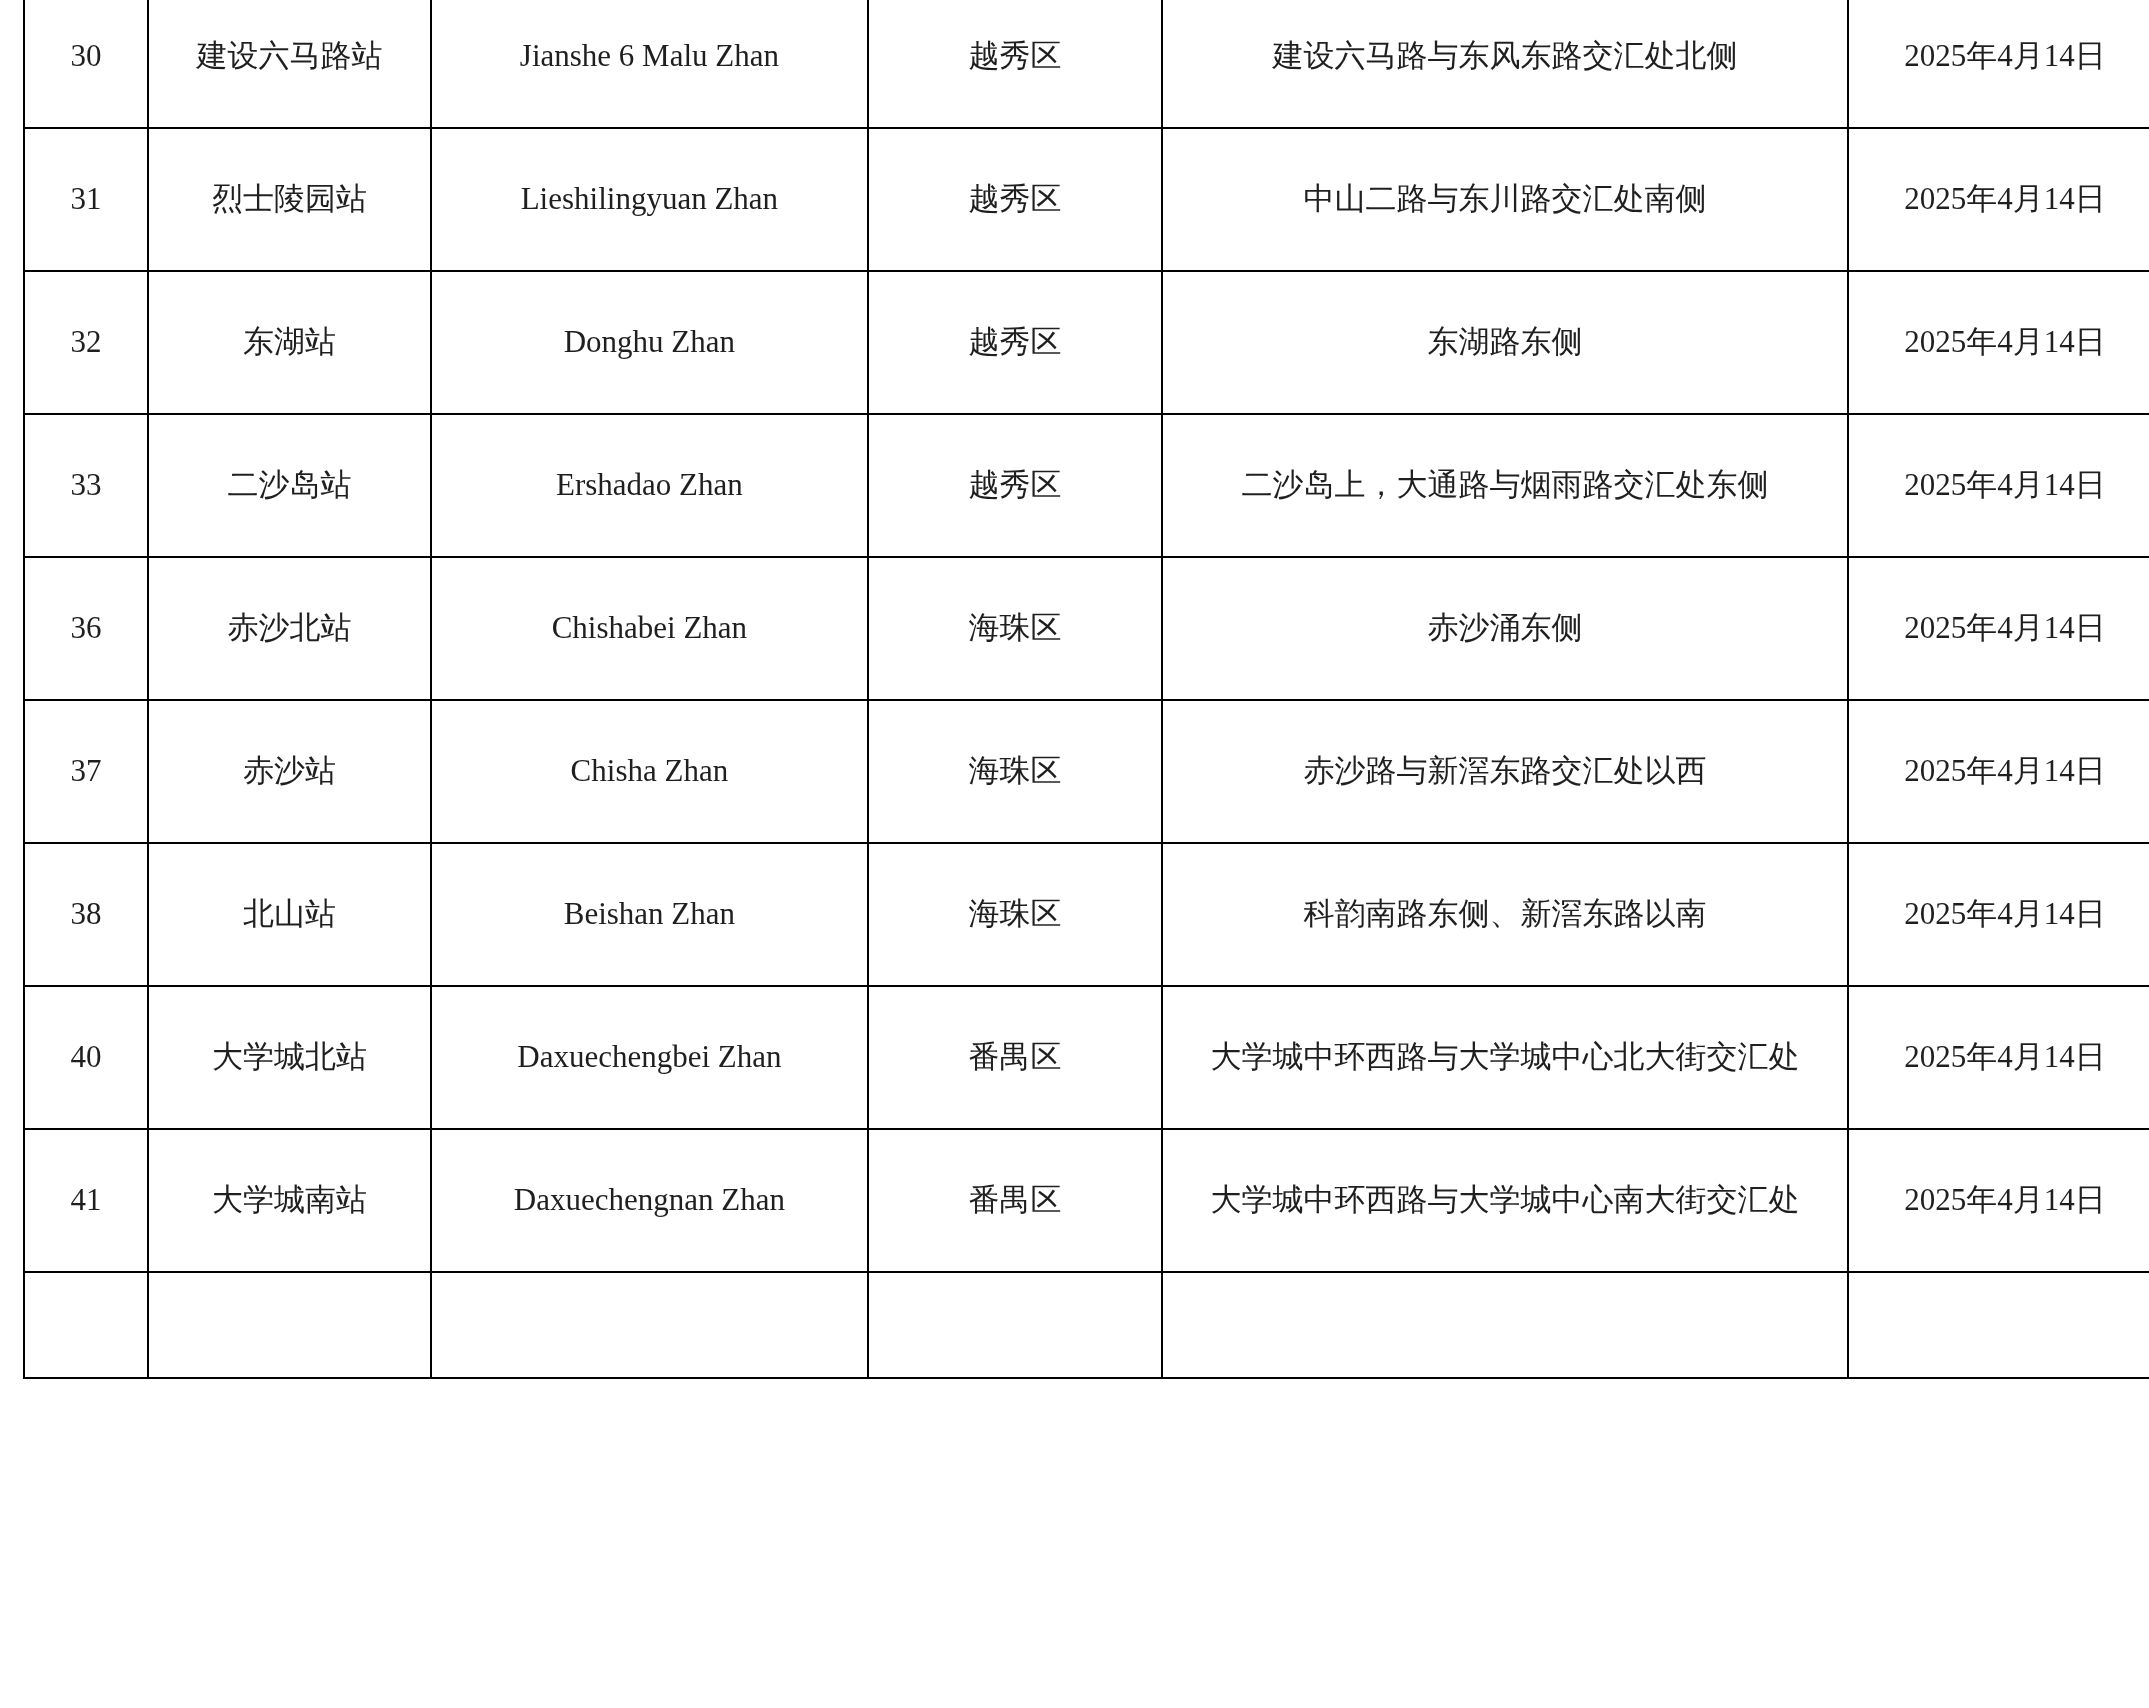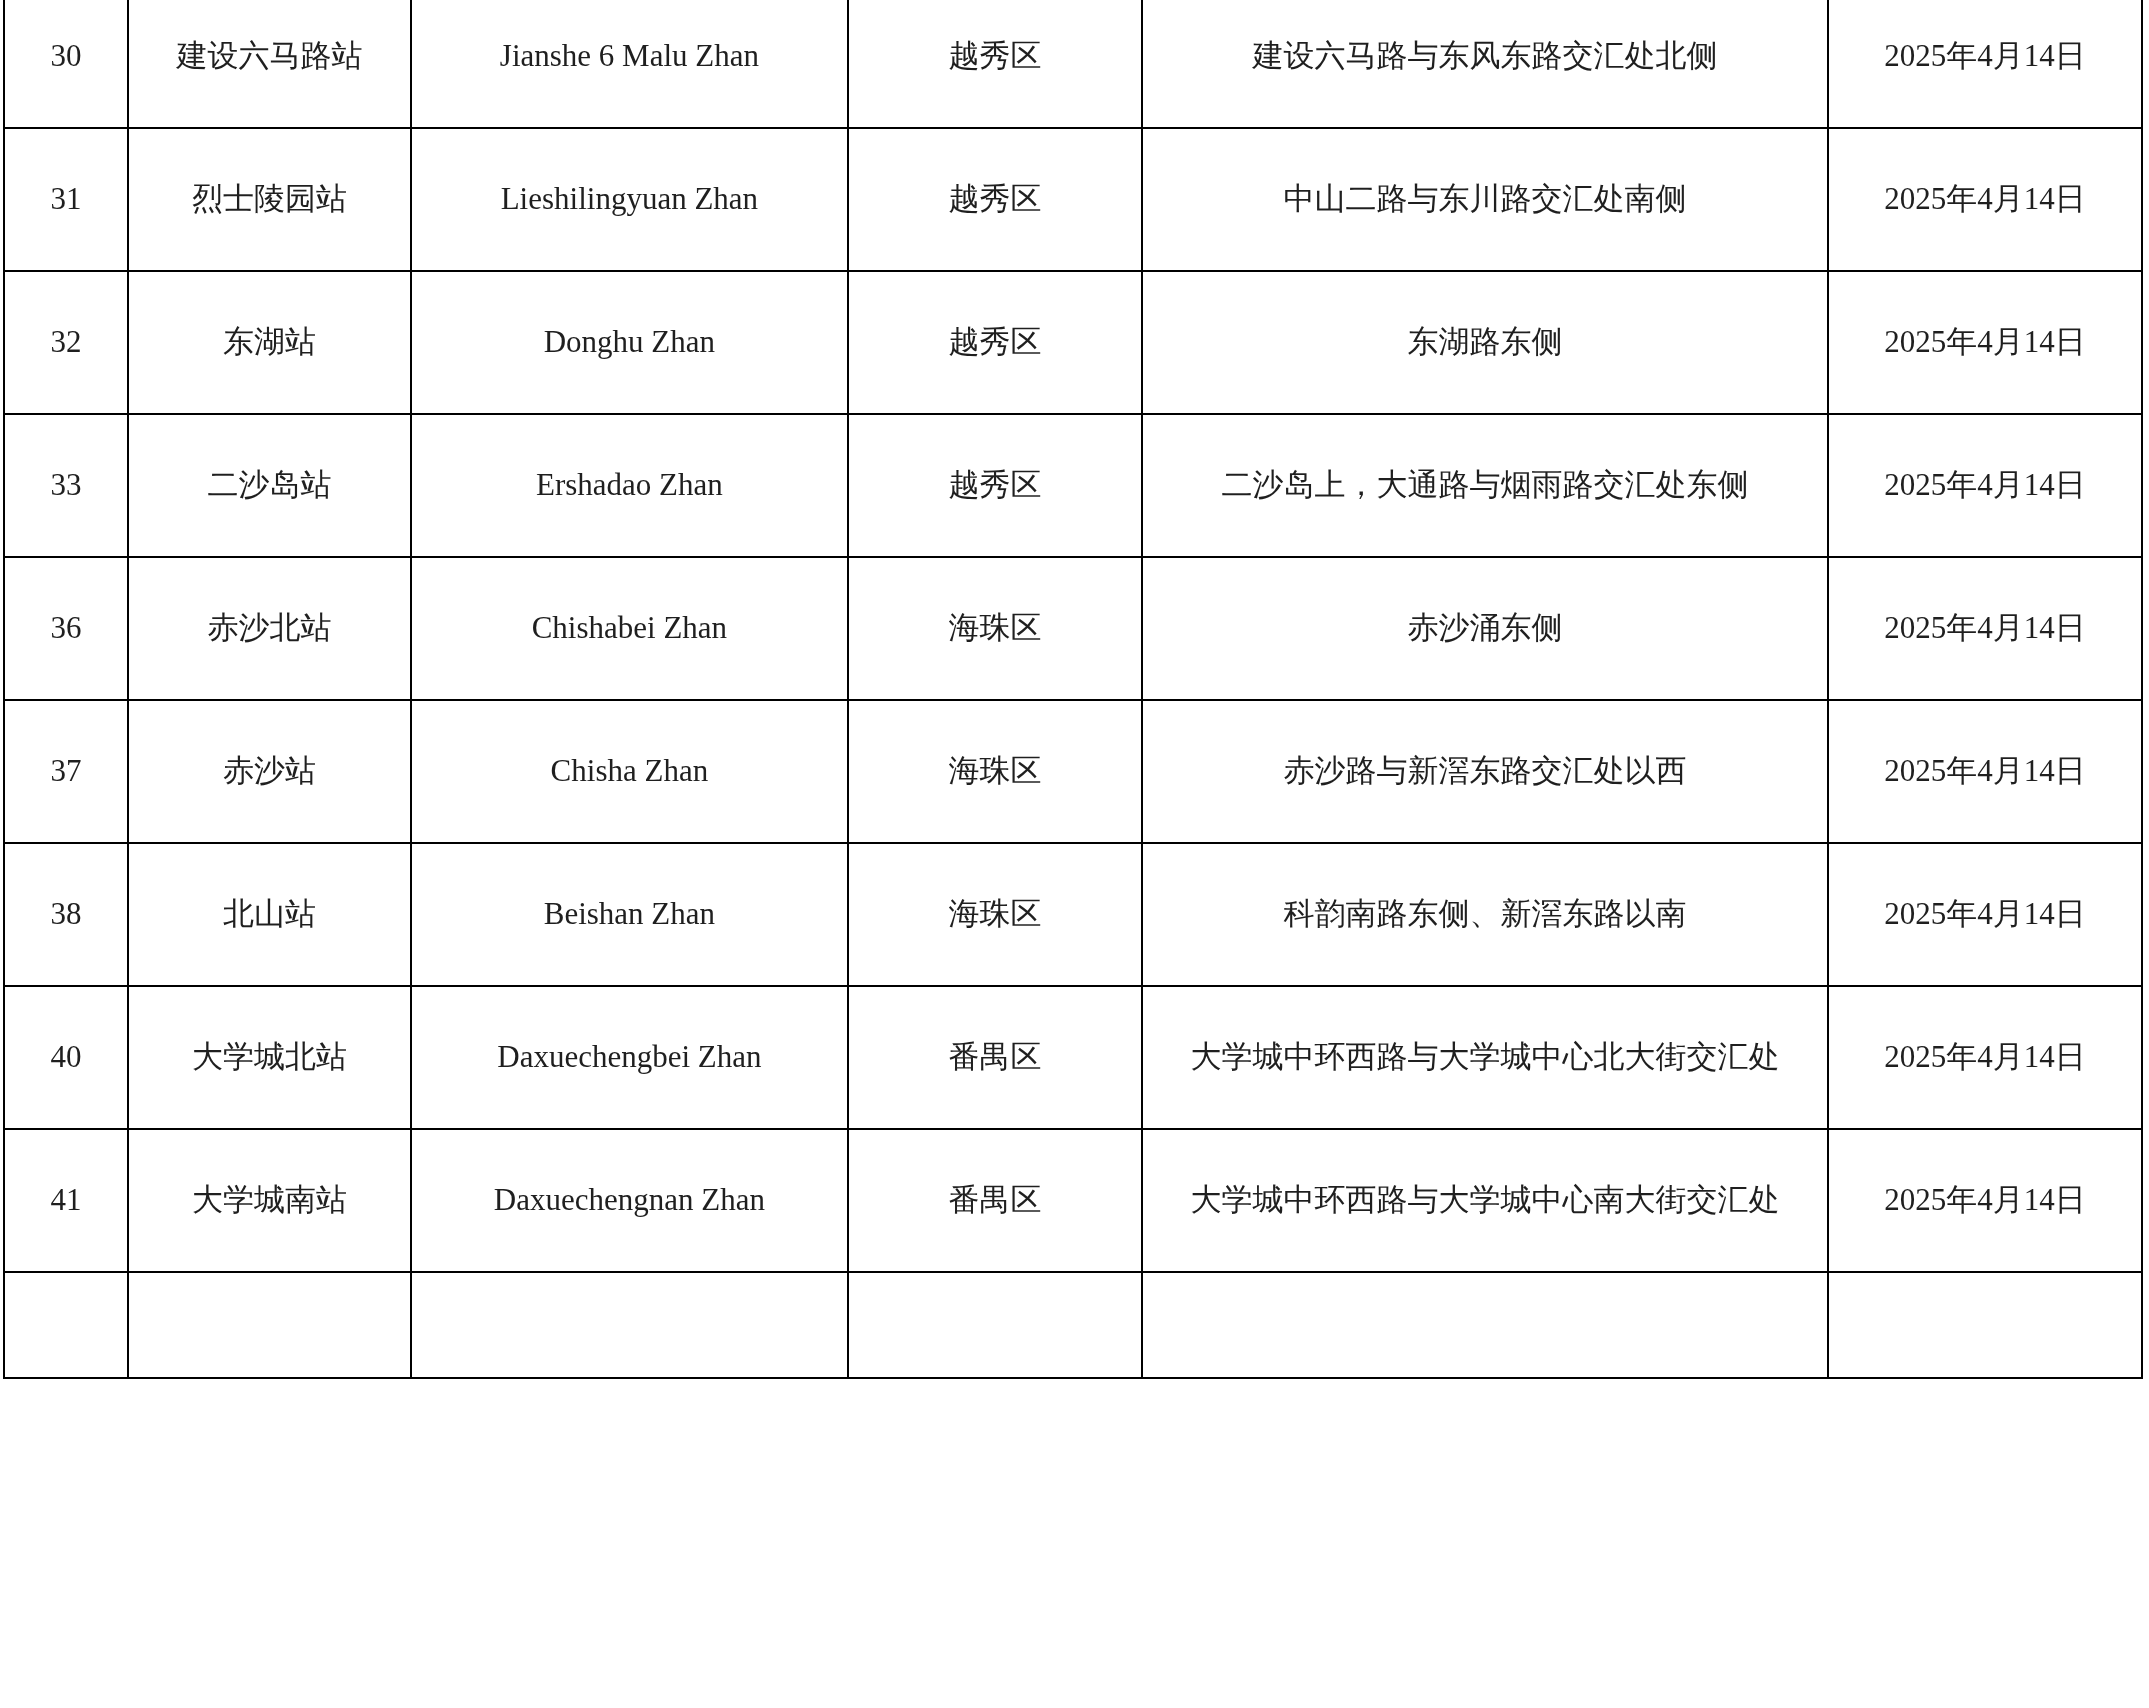--- a/index.html
+++ b/index.html
@@ -11,20 +11,21 @@
     height: 1709px;
     overflow: hidden;
     position: relative;
     background: #ffffff;
     font-family: "Liberation Serif", "DejaVu Serif", serif;
   }
   .page {
     position: absolute;
     inset: 0;
     overflow: hidden;
+    margin-left: 20px;
   }
   table.station-table {
     position: absolute;
     left: 2.9px;
     top: -16.4px;
     width: 2138px;
     border-collapse: collapse;
     table-layout: fixed;
   }
   table.station-table td {

